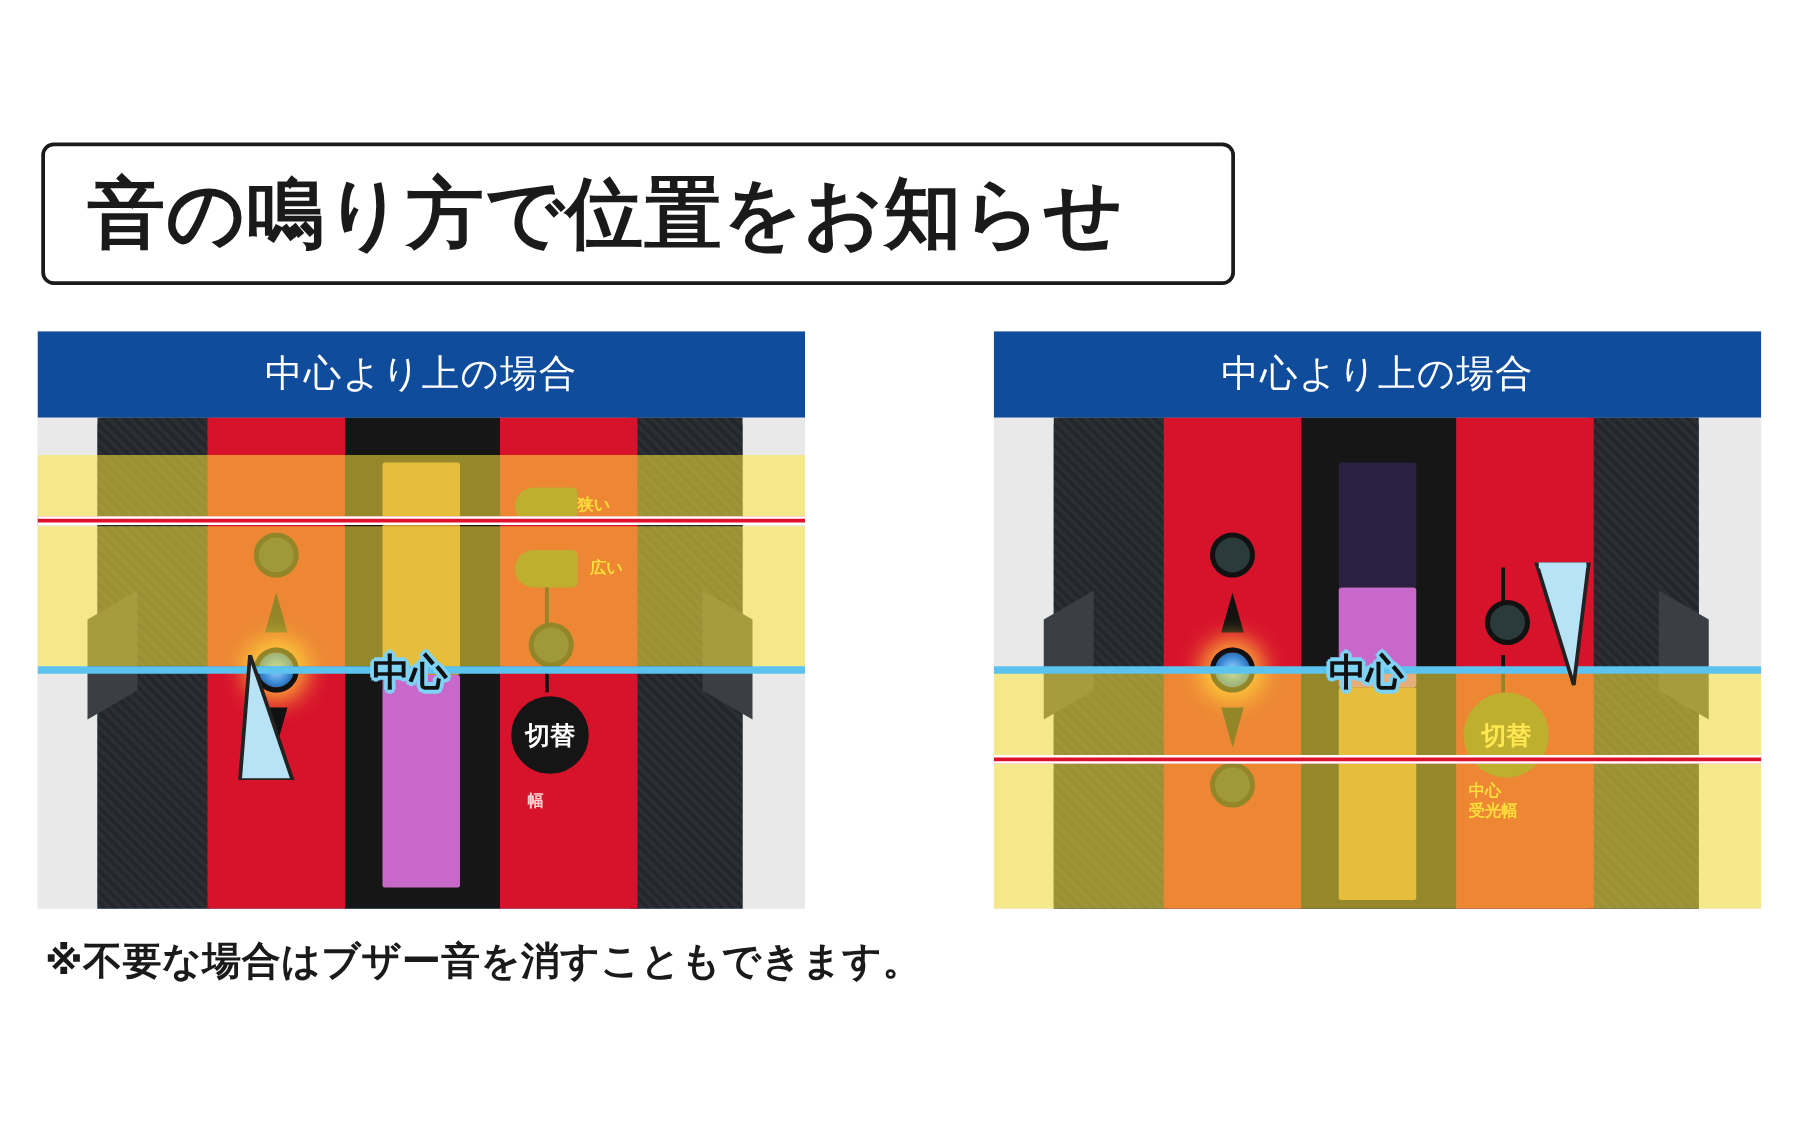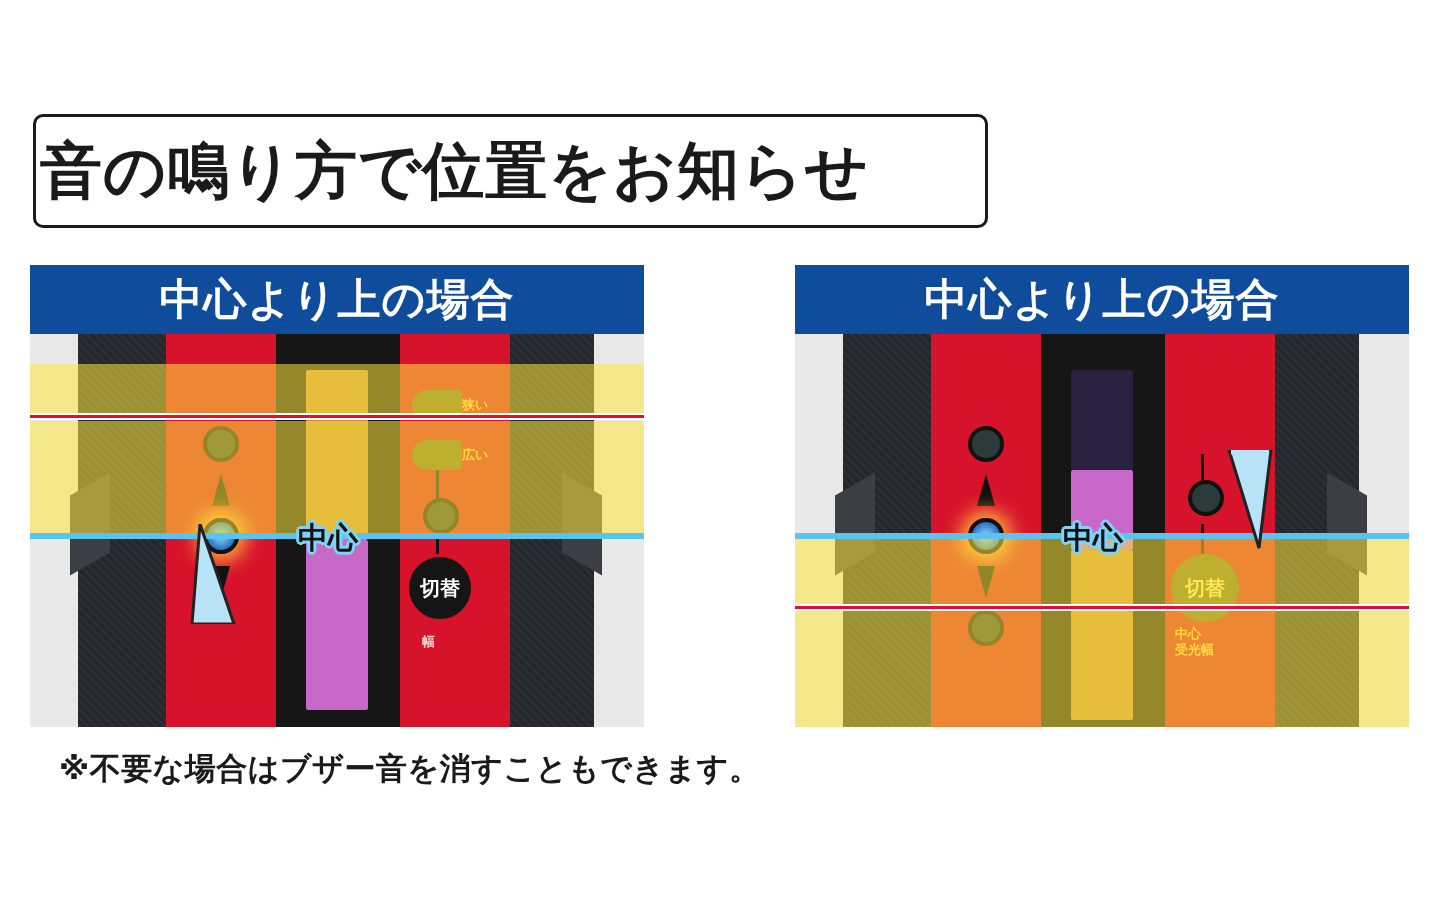--- a/index.html
+++ b/index.html
@@ -1,25 +1,25 @@
 <!DOCTYPE html>
 <html><head>
 <meta charset="utf-8">
 <style>
   html, body { margin:0; padding:0; }
   body { width:1445px; height:903px; background:#ffffff; position:relative; overflow:hidden;
          font-family:"DejaVu Sans", "Liberation Sans", sans-serif; }
   .title-box { position:absolute; left:33px; top:114px; width:955px; height:114px; border:3px solid #1a1a1a;
-               border-radius:10px; box-sizing:border-box; display:flex; align-items:center; padding-left:4px; background:#fff; }
+               border-radius:10px; box-sizing:border-box; display:flex; align-items:center; padding-left:34px; background:#fff; }
   .title-text { font-size:62px; font-weight:bold; color:#1a1a1a; letter-spacing:1px; }
   .panel { position:absolute; top:265px; width:614px; height:462px; overflow:hidden; background:#e9e9e9; }
   .panel.left { left:30px; }
   .panel.right { left:795px; }
   .panel-header { position:absolute; left:0; top:0; width:100%; height:69px; background:#0f4c9c; color:#fff;
-                  font-size:43px; font-weight:bold; display:flex; align-items:center; justify-content:center; z-index:10; letter-spacing:1px; }
+                  font-size:30px; font-weight:normal; display:flex; align-items:center; justify-content:center; z-index:10; letter-spacing:1px; }
   .stage { position:absolute; left:0; top:69px; width:614px; height:393px; }
   .device-body { position:absolute; left:48px; top:0; width:516px; height:393px; background:#0c4a6e; border-radius:6px 6px 0 0; }
   .grip { position:absolute; top:0; width:90px; height:393px; background:repeating-linear-gradient(45deg,#2b2f34 0 3px,#23262a 3px 6px); }
   .grip.l { left:0; }
   .grip.r { right:0; }
   .wing { position:absolute; top:150px; width:40px; height:80px; background:#3b3f44; }
   .wing.l { left:-8px; transform:skewY(-30deg); }
   .wing.r { right:-8px; transform:skewY(30deg); }
   .red-strip { position:absolute; top:0; width:110px; height:393px; background:#d7132c; }
   .red-strip.a { left:88px; }
@@ -36,21 +36,21 @@
   .small-label { position:absolute; color:#ffd23a; font-size:13px; font-weight:bold; line-height:16px; }
   .band { position:absolute; left:0; width:614px; background:rgba(255,232,60,0.55); z-index:4; }
   .red-line { position:absolute; left:0; width:614px; height:3px; background:#e0102c; border-top:2px solid #fff; border-bottom:2px solid #fff; z-index:5; }
   .blue-line { position:absolute; left:0; width:614px; height:6px; background:#5bc3ee; z-index:5; }
   .center-label { position:absolute; font-size:30px; font-weight:bold; color:#111; z-index:6;
                   text-shadow: -3px 0 #7fd3f5, 3px 0 #7fd3f5, 0 -3px #7fd3f5, 0 3px #7fd3f5, -2px -2px #7fd3f5, 2px 2px #7fd3f5, -2px 2px #7fd3f5, 2px -2px #7fd3f5; }
   .bubble { position:absolute; background:#b8e2f6; border:3px solid #222; border-radius:18px; z-index:8;
             font-size:36px; font-weight:bold; color:#111; display:flex; align-items:center; justify-content:center; }
   .tail { position:absolute; z-index:9; }
   .mode-pill { position:absolute; height:30px; background:#6f6a1f; border-radius:15px 4px 4px 15px; }
-  .footnote { position:absolute; left:36px; top:748px; font-size:31px; font-weight:bold; color:#1a1a1a; letter-spacing:0.5px;margin-left:23px; }
+  .footnote { position:absolute; left:36px; top:748px; font-size:31px; font-weight:bold; color:#1a1a1a; letter-spacing:0.5px; }
 </style>
 </head>
 <body>
 
 <div class="title-box">
   <span class="title-text">音の鳴り方で位置をお知らせ</span>
 </div>
 
 <div class="panel left">
   <div class="panel-header">中心より上の場合</div>
@@ -69,21 +69,21 @@
         <div class="arrow-down" style="left:46px; top:232px;"></div>
       </div>
       <div class="window-frame">
         <div class="window" style="top:36px; height:170px; background:#c98c3a;"></div>
         <div class="window" style="top:206px; height:170px; background:#c868c8;"></div>
       </div>
       <div class="red-strip b">
         <div class="mode-pill" style="left:12px; top:56px; width:50px;"></div>
         <div class="small-label" style="left:62px; top:63px;">狭い</div>
         <div class="mode-pill" style="left:12px; top:106px; width:50px;"></div>
-        <div class="small-label" style="left:62px; top:113px;">広い</div>
+        <div class="small-label" style="left:72px; top:113px;">広い</div>
         <div class="stem" style="left:36px; top:136px; height:40px;"></div>
         <div class="led" style="left:23px; top:164px;"></div>
         <div class="stem" style="left:36px; top:200px; height:20px;"></div>
         <div class="switch-btn" style="left:6px; top:220px;">切替</div>
         <div class="small-label" style="left:22px; top:300px; color:#ffd0d0;">幅</div>
       </div>
     </div>
     <div class="band" style="top:30px; height:50px;"></div>
     <div class="band" style="top:87px; height:112px;"></div>
     <div class="red-line" style="top:79px;"></div>

